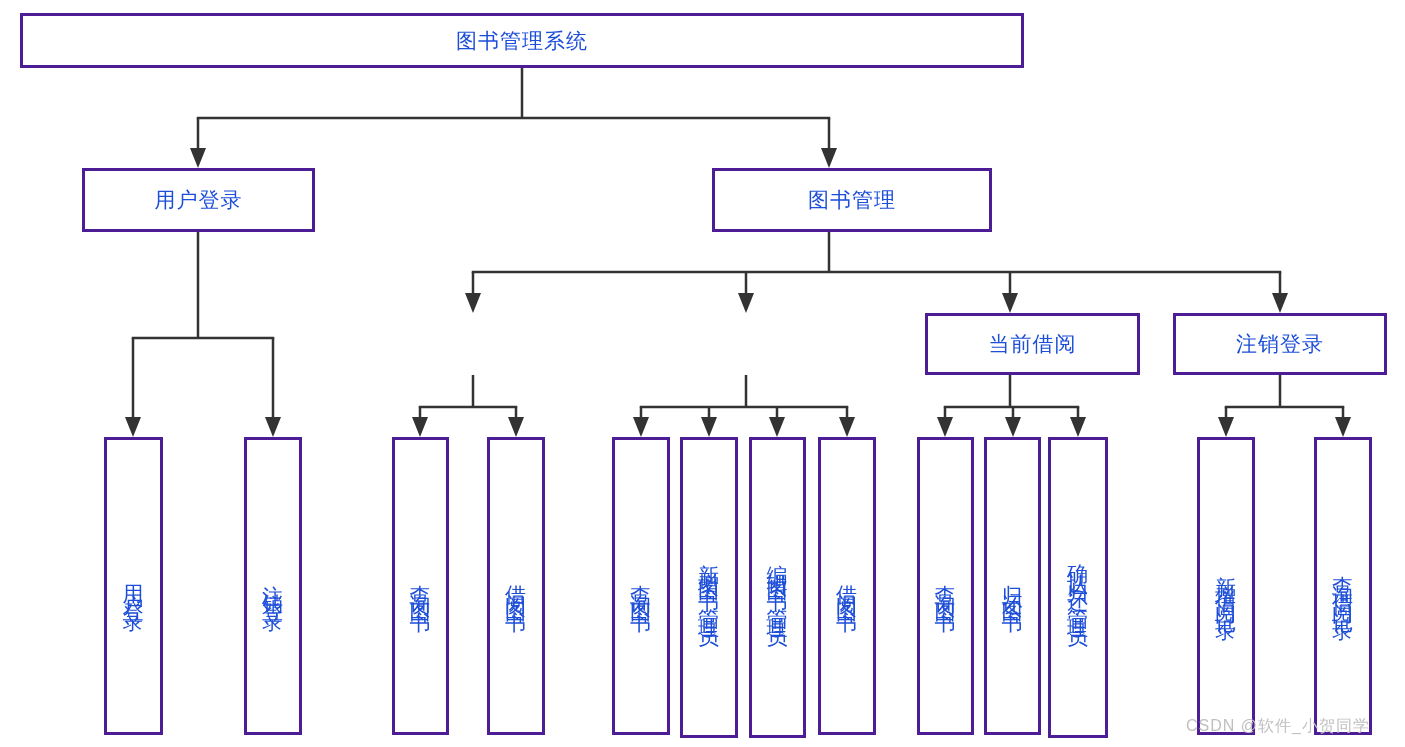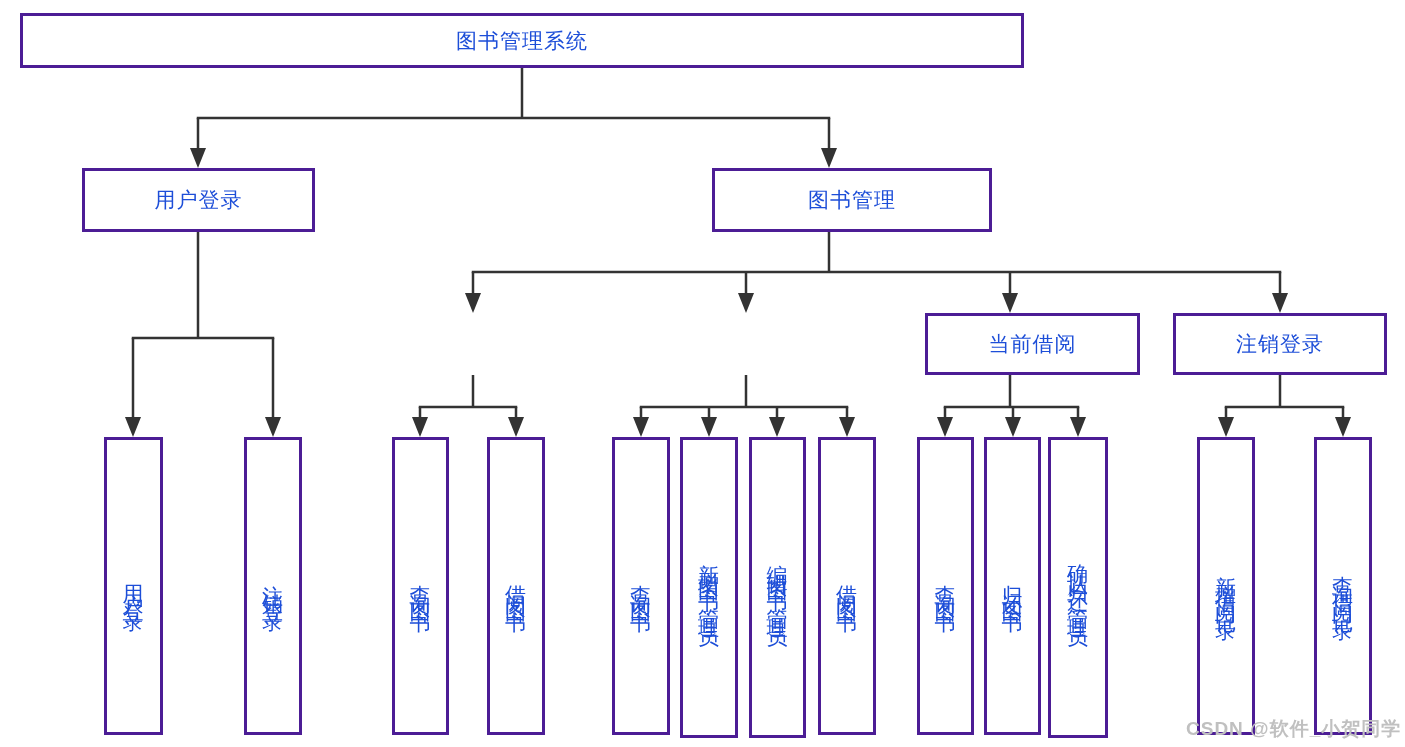--- a/index.html
+++ b/index.html
@@ -41,26 +41,25 @@
     writing-mode: vertical-rl;
     text-orientation: mixed;
     letter-spacing: 9px;
     line-height: 1;
     white-space: nowrap;
   }
   .watermark {
     position: absolute;
     left: 1186px;
     top: 716px;
-    font-size: 19px;
+    font-size: 16px;
     color: #c0c0c0;
     letter-spacing: 1px;
     white-space: nowrap;
     z-index: 5;
-    font-weight: bold;
   }
 </style>
 </head>
 <body>
 
 <div class="canvas">
 
   <svg class="connectors" width="1405" height="747" viewBox="0 0 1405 747">
     <g stroke="#333333" stroke-width="2.5" fill="none">
       <line x1="522" y1="68" x2="522" y2="118"></line>

